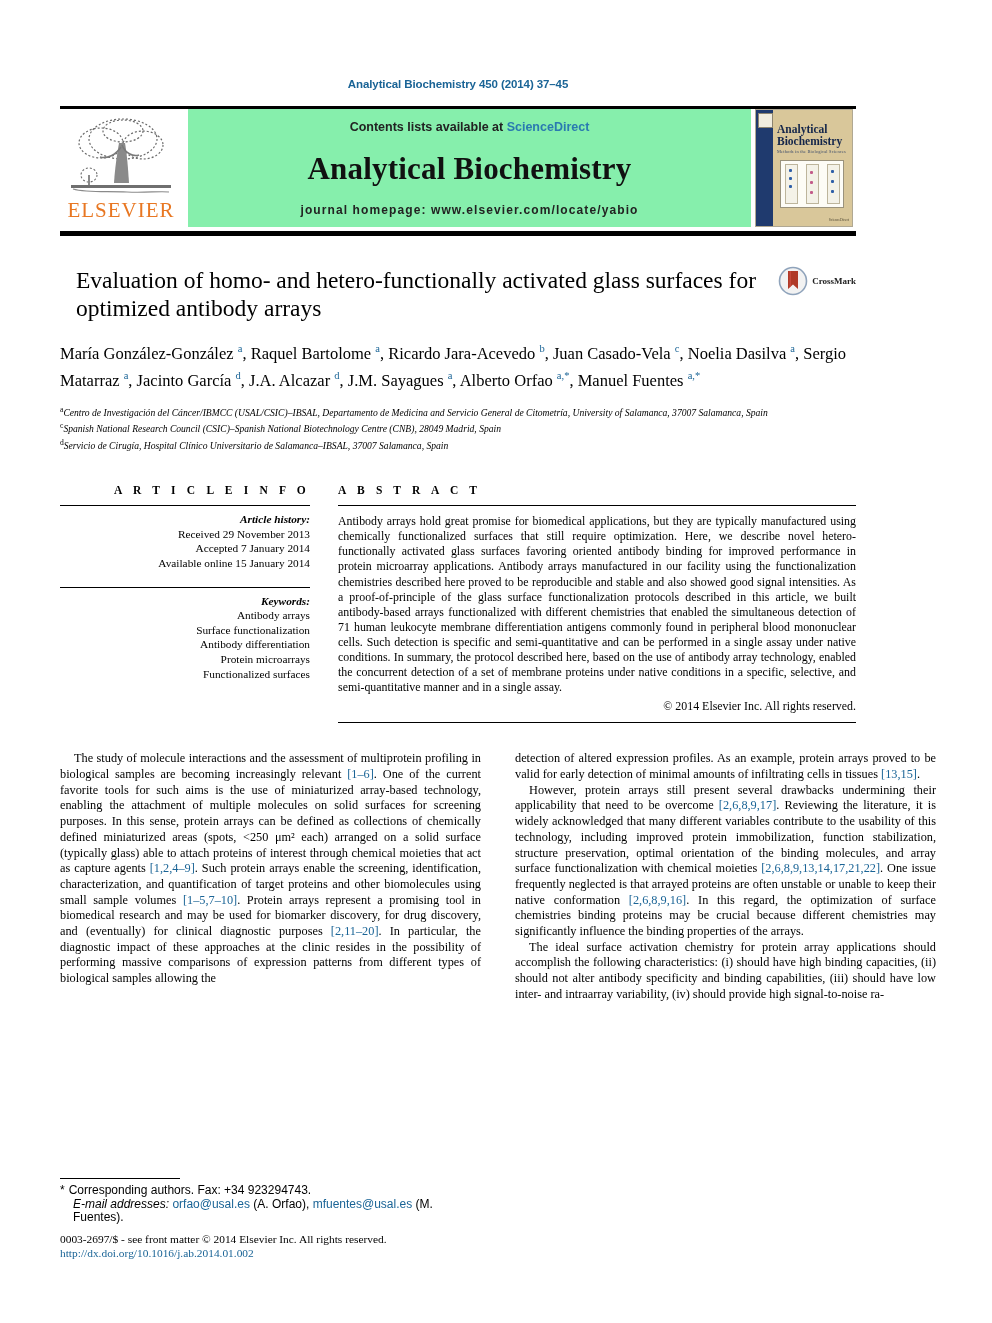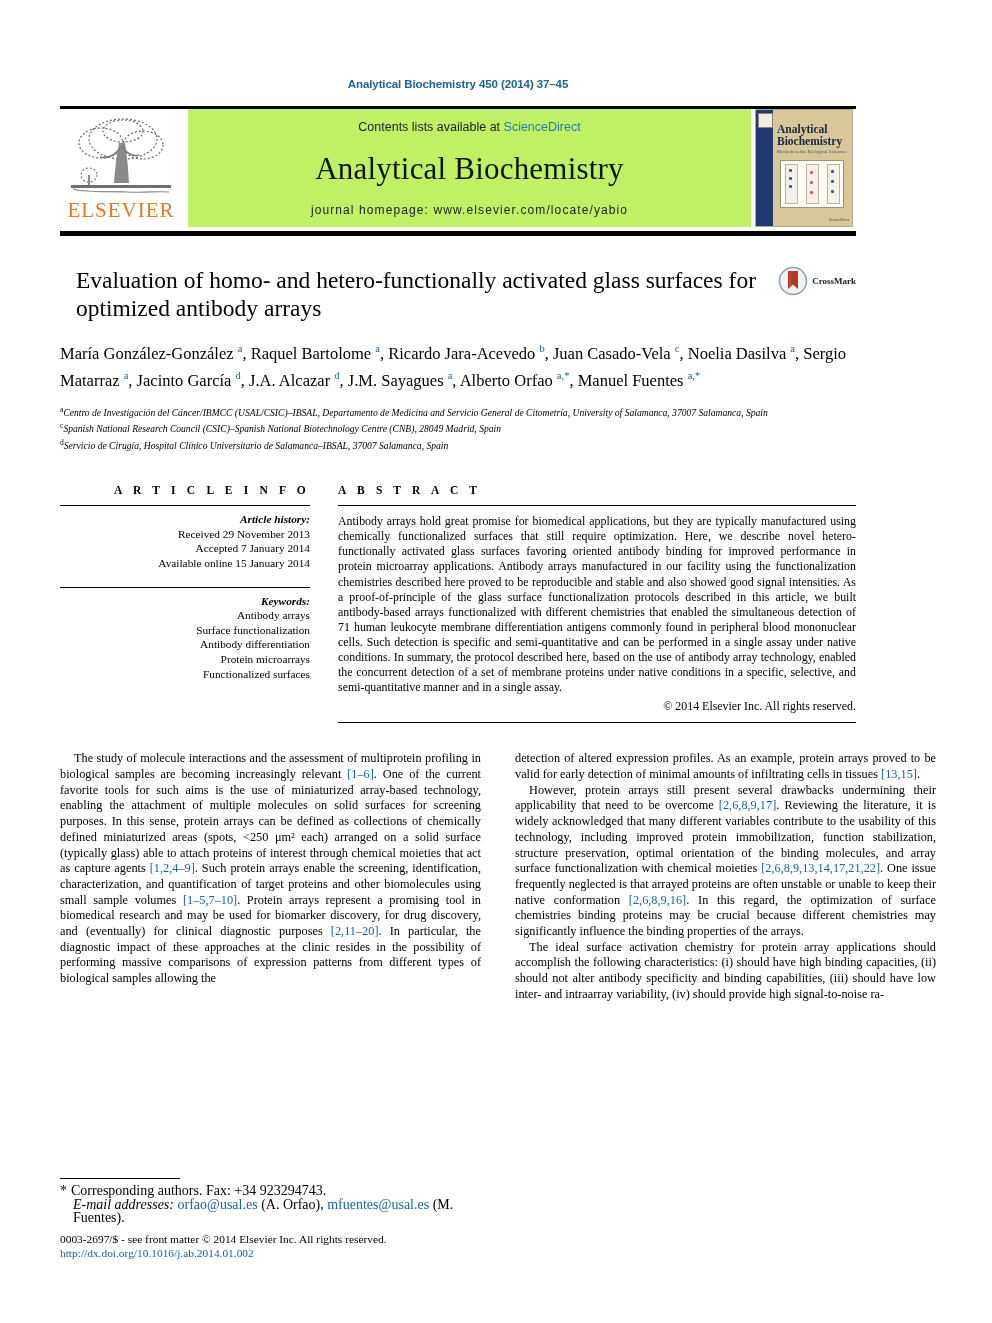--- a/index.html
+++ b/index.html
@@ -58,28 +58,29 @@
   .elsevier-word {
     font-family: "Liberation Serif", serif;
     color: #e87722;
     font-size: 21px;
     letter-spacing: 1px;
     line-height: 1;
     margin-top: -1px;
   }
   .masthead-center {
     flex: 1 1 auto;
-    background: #bef264;
+    background: #86efac;
     display: flex;
     flex-direction: column;
     justify-content: space-between;
     align-items: center;
     padding: 11px 0 10px 0;
     margin-left: 6px;
     margin-right: 1px;
+    font-weight: bold;
   }
   .contents-line {
     font-family: "Liberation Sans", sans-serif;
     font-size: 12.5px;
     color: #222;
   }
   .contents-line .sd {
     color: #2a7ab0;
   }
   .journal-title {
@@ -256,22 +257,22 @@
 
   
   .footnote {
     position: absolute;
     left: 60px;
     top: 1178px;
     width: 421px;
   }
   .fn-rule { border-top: 1px solid #000; width: 120px; margin-bottom: 5px; }
   .fn-line {
-    font-family: Liberation Serif, serif;
-    font-size: 14px;
+    font-family: Liberation Sans, sans-serif;
+    font-size: 12px;
     line-height: 13.6px;
   }
   .fn-line .star { margin-right: 4px; }
   .fn-indent { padding-left: 13px; }
   .fn-italic { font-style: italic; }
   .mail { color: #1a6496; }
 
   .footer {
     position: absolute;
     left: 60px;

